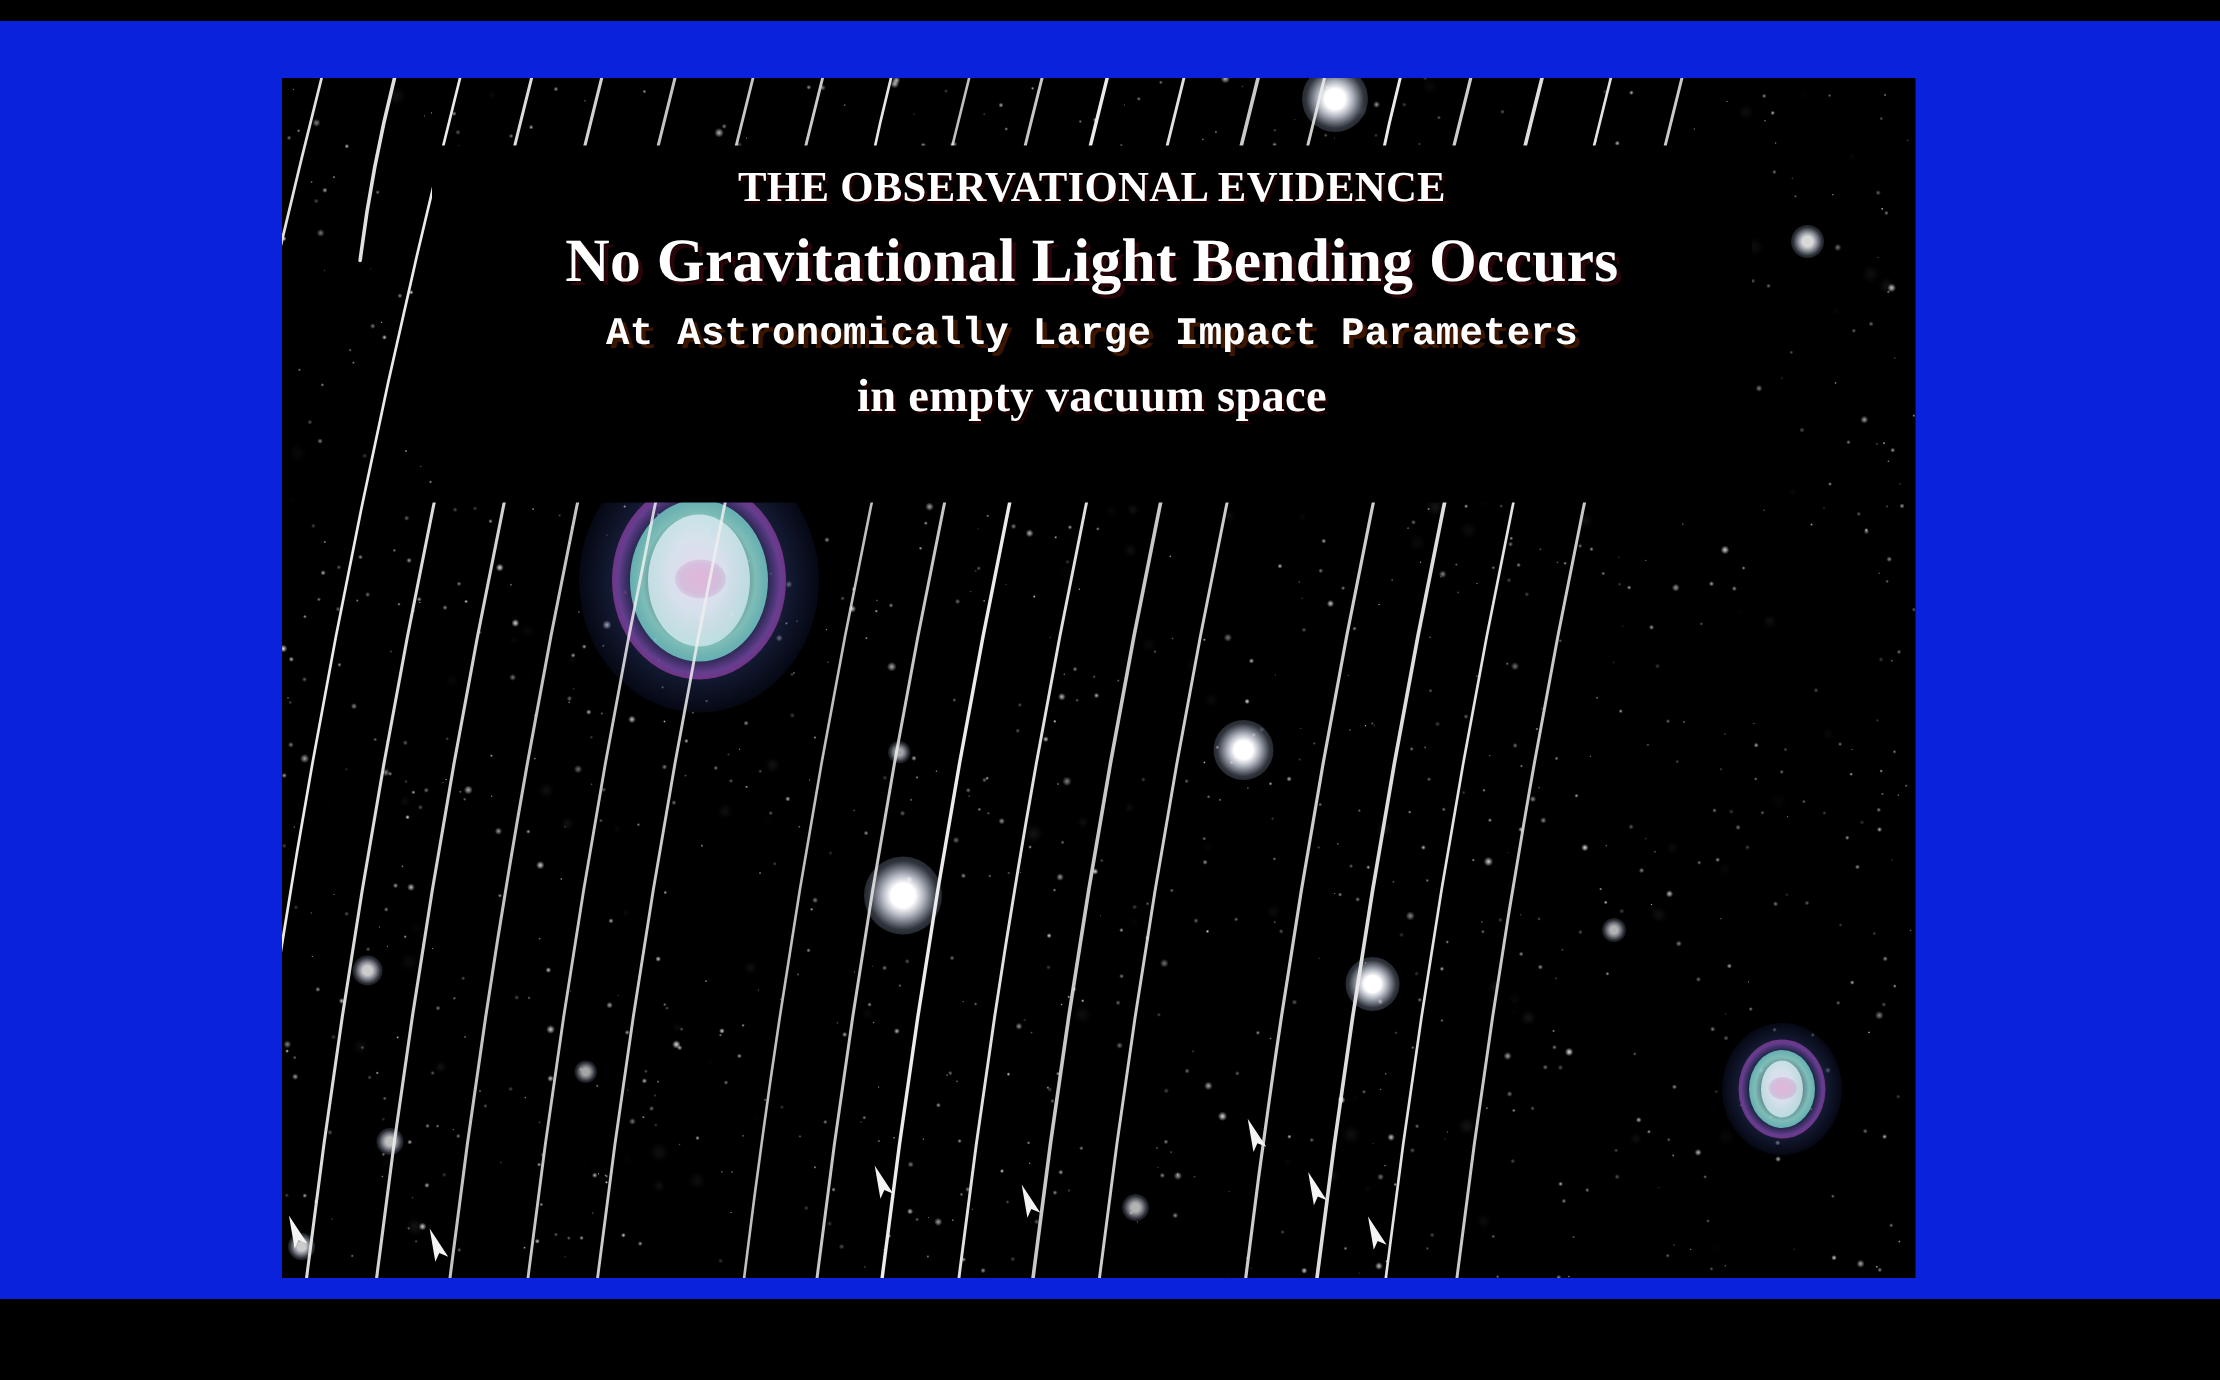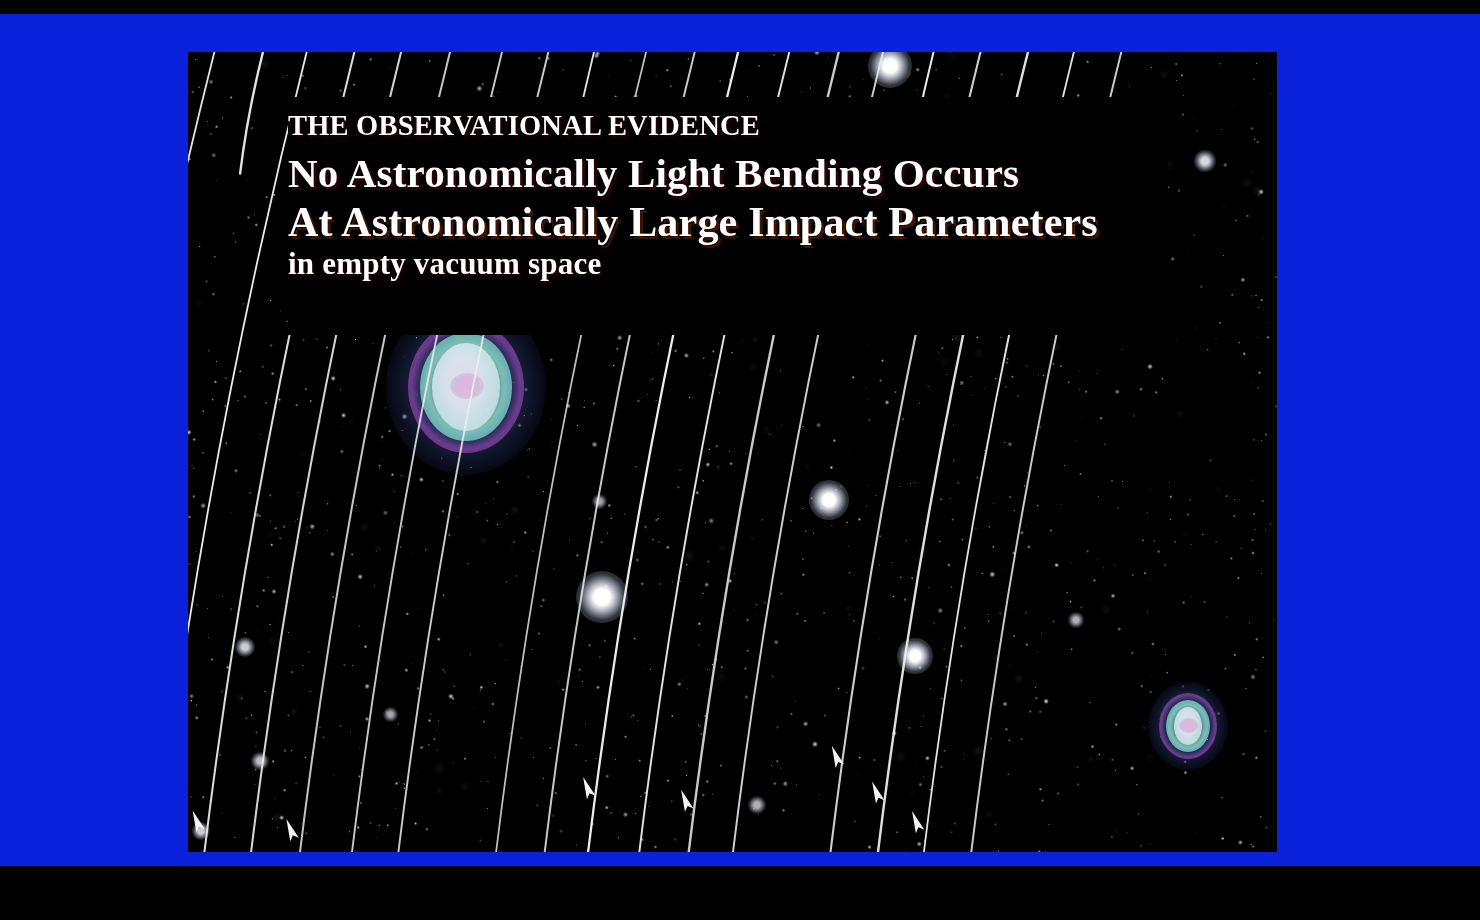--- a/index.html
+++ b/index.html
@@ -62,28 +62,28 @@
                rgba(0,0,0,0) 100%);}
   .neb-speck{position:absolute;border-radius:50%;
             background:radial-gradient(ellipse at 50% 50%,
                rgba(224,175,215,.85) 0%,
                rgba(200,150,200,.45) 55%,
                rgba(0,0,0,0) 100%);}
 
   
   #title-block{position:absolute;left:100px;top:45px;width:880px;height:238px;
                background:#000;}
-  #title-block .ln{width:100%;color:#fff;white-space:nowrap;
+  #title-block .ln{width:100%;text-align:center;color:#fff;white-space:nowrap;
                    font-weight:bold;letter-spacing:.2px;}
   #line-1{font-size:28.5px;line-height:30px;padding-top:14px;
           text-shadow:2px 2px 0 rgba(40,0,0,.85);}
   #line-2{font-size:41px;line-height:48px;padding-top:8px;
           text-shadow:3px 3px 0 rgba(45,5,10,.9);}
-  #line-3{font-size:42px;line-height:40px;padding-top:5px;color:#FFF64A;
-          text-shadow:3px 3px 0 rgba(70,25,0,.85);}
+  #line-3{font-size:26px;line-height:40px;padding-top:5px;color:#FFF64A;
+          text-shadow:3px 3px 0 rgba(70,25,0,.85);font-family:Liberation Mono, monospace;}
   #line-4{font-size:31px;line-height:30px;padding-top:7px;
           text-shadow:2px 2px 0 rgba(40,0,0,.85);}
 </style>
 </head>
 <body>
 
 <div id="slide">
 
   <div id="blue-frame"></div>
 
@@ -162,19 +162,19 @@
             <path d="M 0 13 L -4.6 -9 L 0 -4.5 L 4.6 -9 Z" fill="#f4f4f4" stroke="none" transform="translate(688.9,741.5) rotate(158.4)"></path>
             <path d="M 885.9 0 Q 784.9 400.0 735.9 800.0" stroke-width="1.79" opacity="0.95"></path>
             <path d="M 0 13 L -4.6 -9 L 0 -4.5 L 4.6 -9 Z" fill="#f4f4f4" stroke="none" transform="translate(728.8,771.1) rotate(158.4)"></path>
             <path d="M 933.3 0 Q 832.3 400.0 783.3 800.0" stroke-width="1.99" opacity="0.84"></path>
           </g>
       </svg>
     </div>
 
     <div id="title-block">
       <div class="ln" id="line-1">THE OBSERVATIONAL EVIDENCE</div>
-      <div class="ln" id="line-2">No Astronomically Light Bending Occurs</div>
+      <div class="ln" id="line-2">No Gravitational Light Bending Occurs</div>
       <div class="ln" id="line-3">At Astronomically Large Impact  Parameters</div>
       <div class="ln" id="line-4">in empty vacuum space</div>
     </div>
 
   </div>
 </div>
 
 </body></html>

